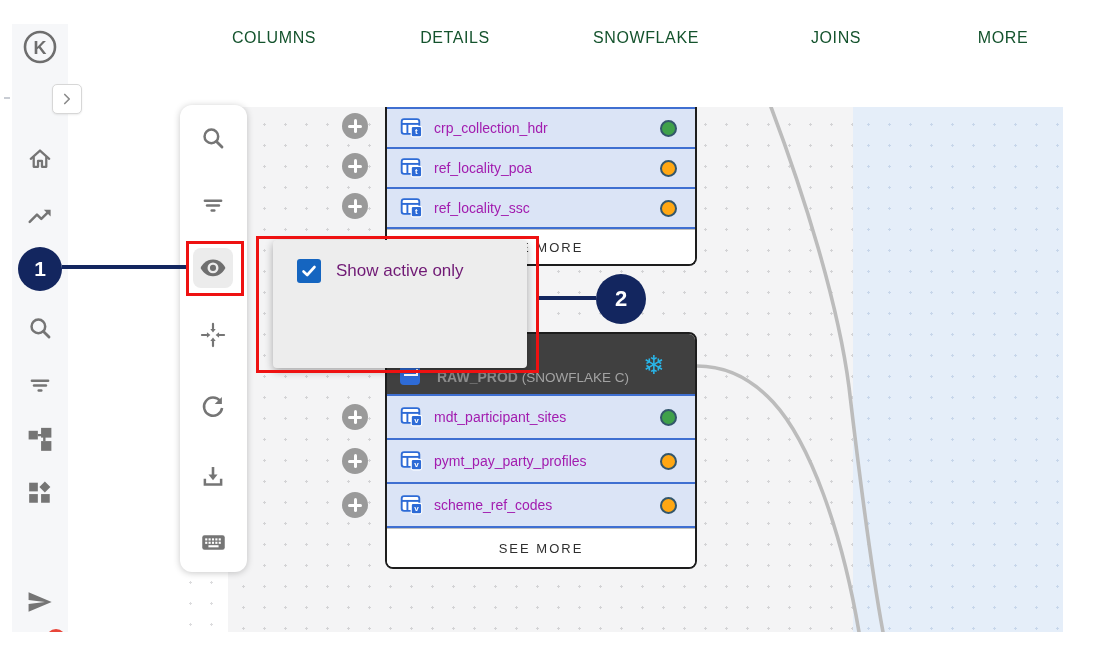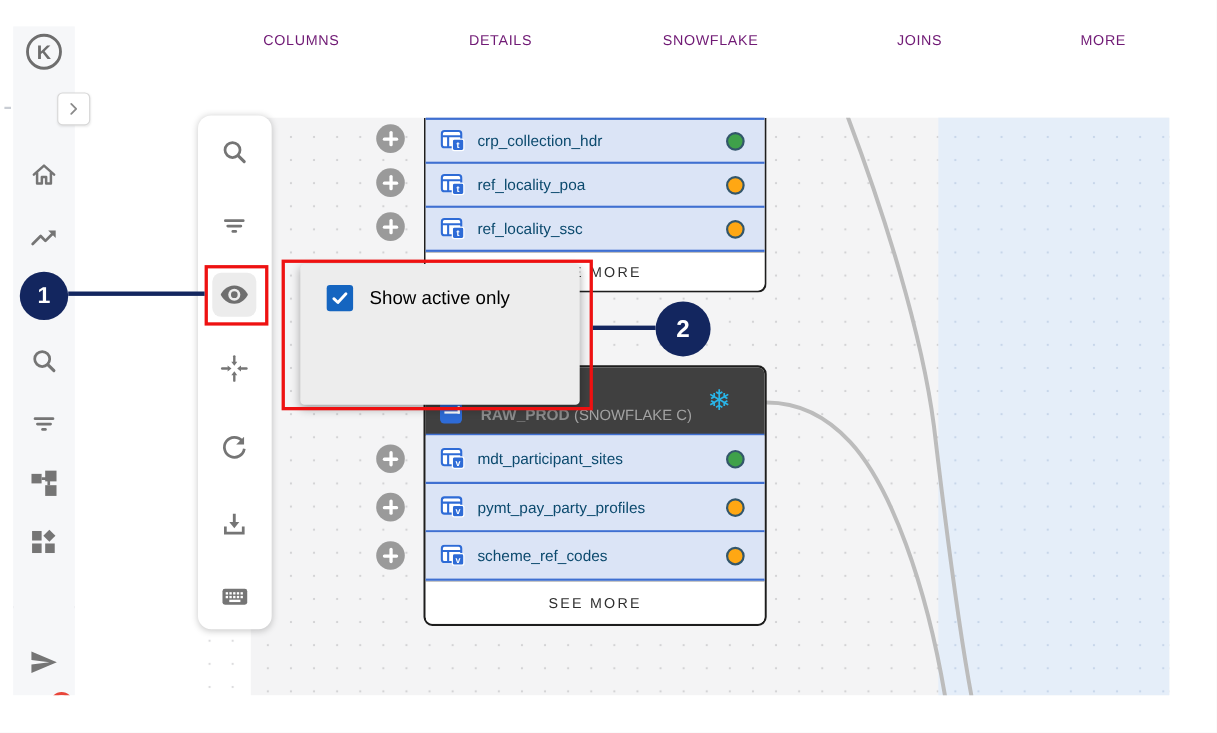--- a/index.html
+++ b/index.html
@@ -5,21 +5,21 @@
   html,body{margin:0;padding:0;}
   body{
     width:1106px;height:666px;position:relative;overflow:hidden;
     background:#ffffff;font-family:"Liberation Sans","DejaVu Sans",sans-serif;
     -webkit-font-smoothing:antialiased;
   }
 
   
   .tab{
     position:absolute;top:29px;transform:translateX(-50%);
-    font-size:13px;letter-spacing:.6px;color:#701a75;cursor:pointer;white-space:nowrap;
+    font-size:16px;letter-spacing:.6px;color:#14532d;cursor:pointer;white-space:nowrap;
   }
 
   
   .sidebar{
     position:absolute;left:12px;top:24px;width:56px;height:608px;
     background:#f6f7f9;overflow:hidden;z-index:2;
   }
   .sbicon{position:absolute;left:14px;width:28px;height:28px;display:flex;align-items:center;justify-content:center;cursor:pointer;}
   .klogo{position:absolute;left:10px;top:5px;width:36px;height:36px;}
   .redarc{position:absolute;left:34px;top:605px;width:20px;height:20px;border:3px solid #e8463a;border-radius:50%;box-sizing:border-box;}
@@ -63,21 +63,21 @@
   .card1{top:107px;border:2px solid #1d1d1d;border-top:none;border-radius:0 0 8px 8px;}
   .card2{top:332px;border:2px solid #1d1d1d;border-radius:8px;}
   .trow{
     height:38px;background:#dbe4f6;display:flex;align-items:center;padding-left:13px;
     border-bottom:2px solid #3f6fd1;cursor:pointer;
   }
   .card1 .trow:first-child{border-top:2px solid #3f6fd1;}
   .card2 .trow{height:42px;}
   .card2 .trow:last-of-type{border-bottom:none;}
   .ticon{width:23px;height:20px;flex:0 0 auto;margin-right:11px;display:block;}
-  .tname{font-size:14px;color:#0c4a6e;}
+  .tname{font-size:14px;color:#a21caf;}
   .dot{
     width:17px;height:17px;border-radius:50%;margin-left:auto;margin-right:18px;
     box-sizing:border-box;border:2px solid #33566b;background:#bbb;
   }
   .dot[data-status="green"]{background:#3fa14a;}
   .dot[data-status="orange"]{background:#ffa713;}
   .seemore{
     height:34px;background:#fff;border-top:1px solid #c0c0c0;border-radius:0 0 6px 6px;
     display:flex;align-items:center;justify-content:center;
     font-size:13px;letter-spacing:2px;color:#2f2f2f;font-weight:500;cursor:pointer;
@@ -96,21 +96,21 @@
 
   
   .popup{
     position:absolute;left:273px;top:240px;width:254px;height:128px;background:#ededed;
     border-radius:4px;box-shadow:0 3px 9px rgba(0,0,0,.32);z-index:4;
   }
   .pitem{position:absolute;left:24px;display:flex;align-items:center;gap:15px;cursor:pointer;}
   .cbx{width:24px;height:24px;box-sizing:border-box;border-radius:3px;display:flex;align-items:center;justify-content:center;flex:0 0 auto;}
   .cbx[data-checked="true"]{background:#1565c0;}
   .cbx[data-checked="false"]{background:#fff;border:2.6px solid #141414;border-radius:2px;}
-  .plabel{font-size:17px;color:#000000;white-space:nowrap;}
+  .plabel{font-size:17px;color:#701a75;white-space:nowrap;}
 
   
   .redbox{position:absolute;border:3.5px solid #ee1111;box-sizing:border-box;z-index:5;pointer-events:none;}
   .redbox1{left:186px;top:241px;width:58px;height:55px;}
   .redbox2{left:256px;top:236px;width:283px;height:137px;}
   .navyline{position:absolute;height:4px;background:#13265f;z-index:6;}
   .badge{
     position:absolute;background:#13265f;border-radius:50%;color:#fff;font-weight:bold;
     display:flex;align-items:center;justify-content:center;z-index:6;
   }

